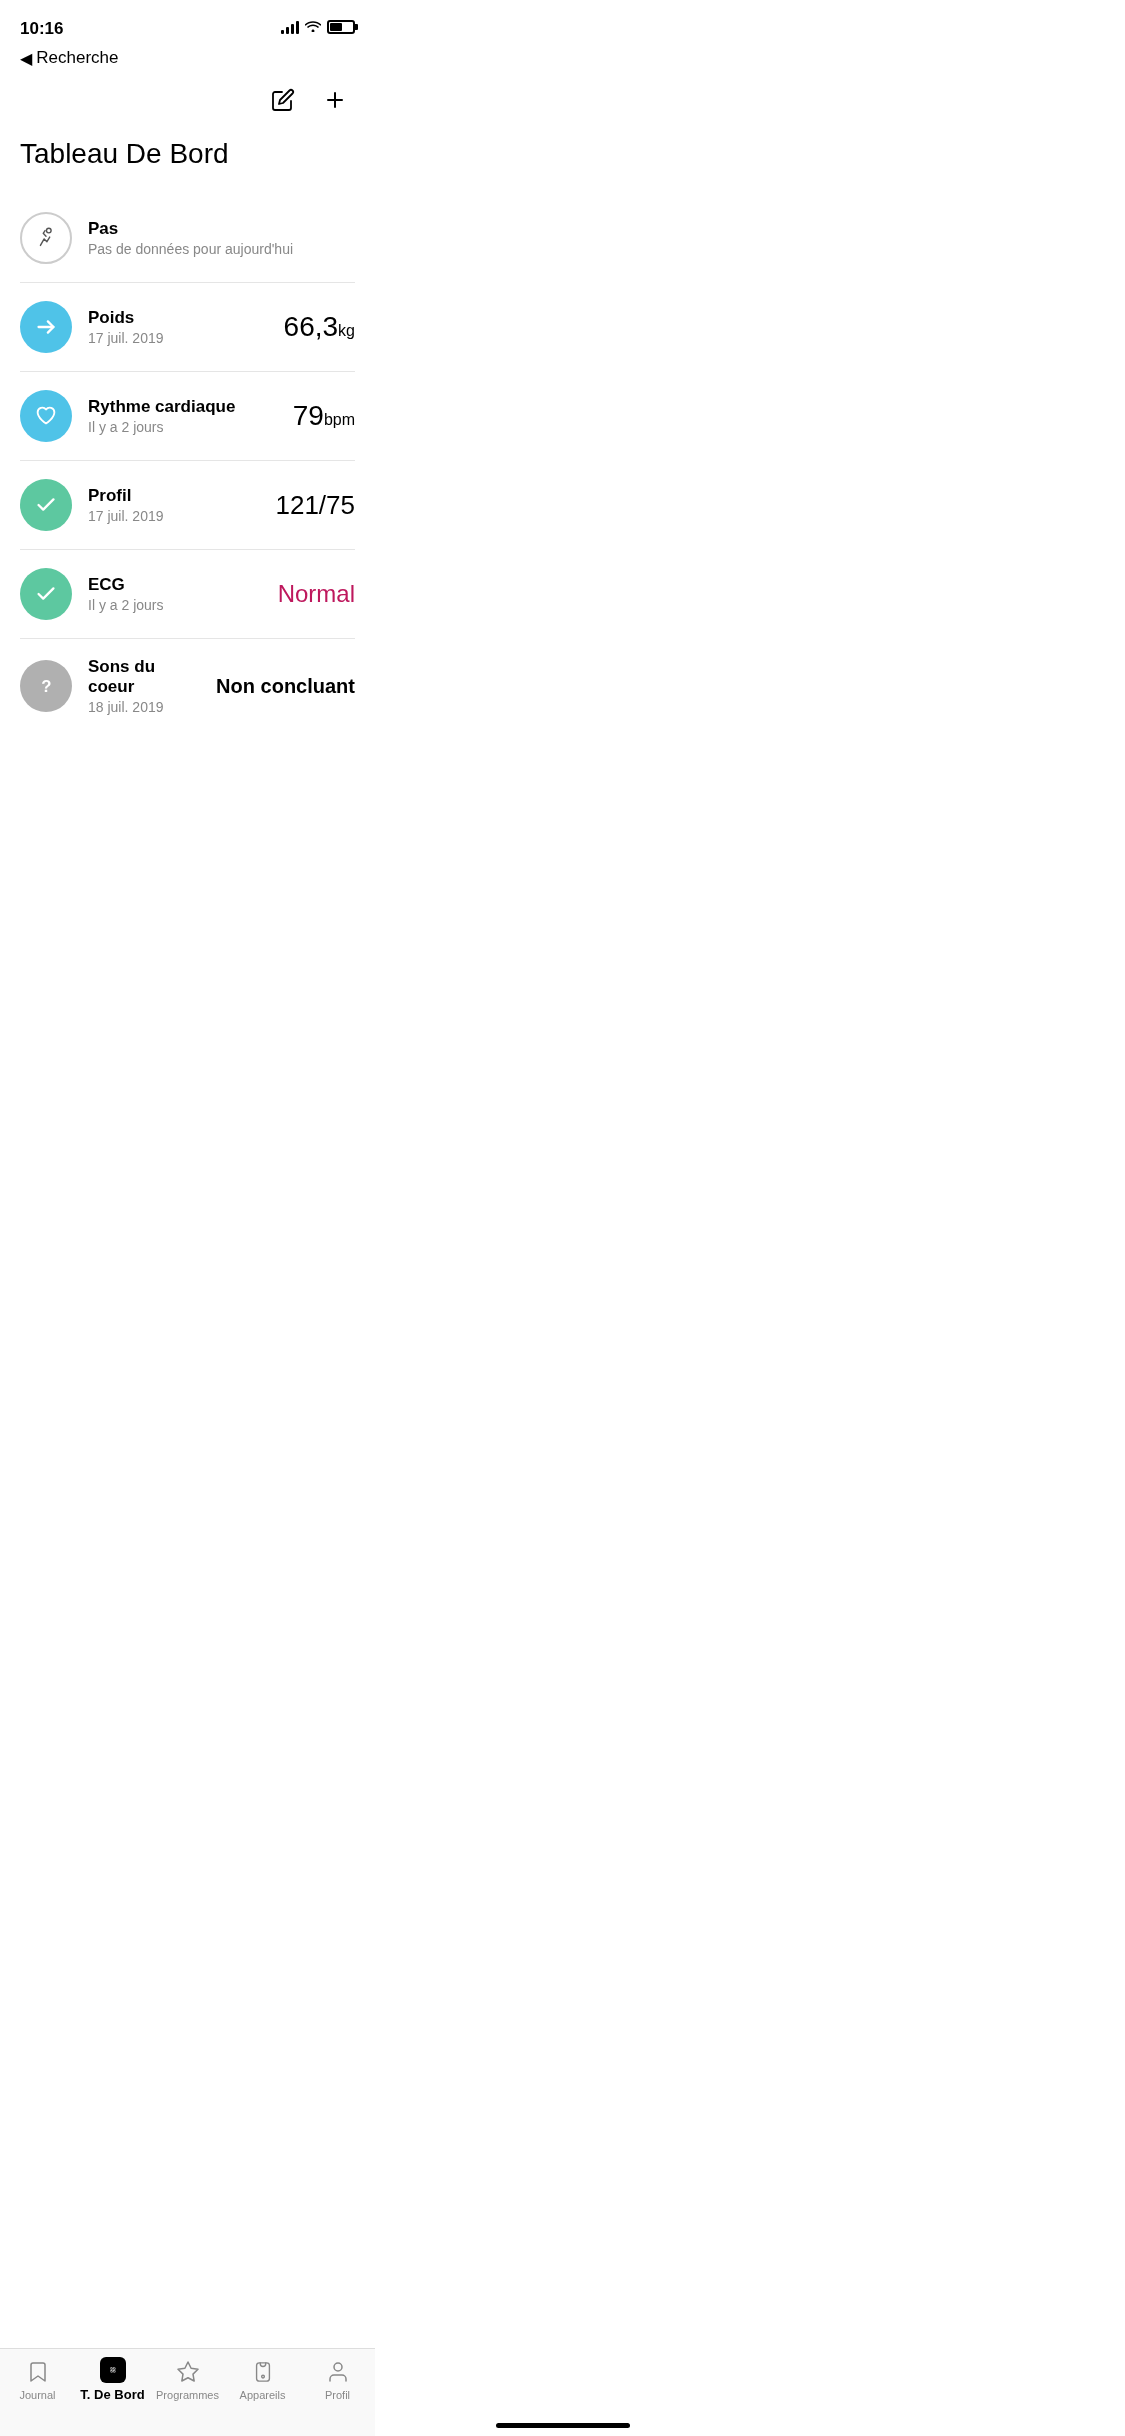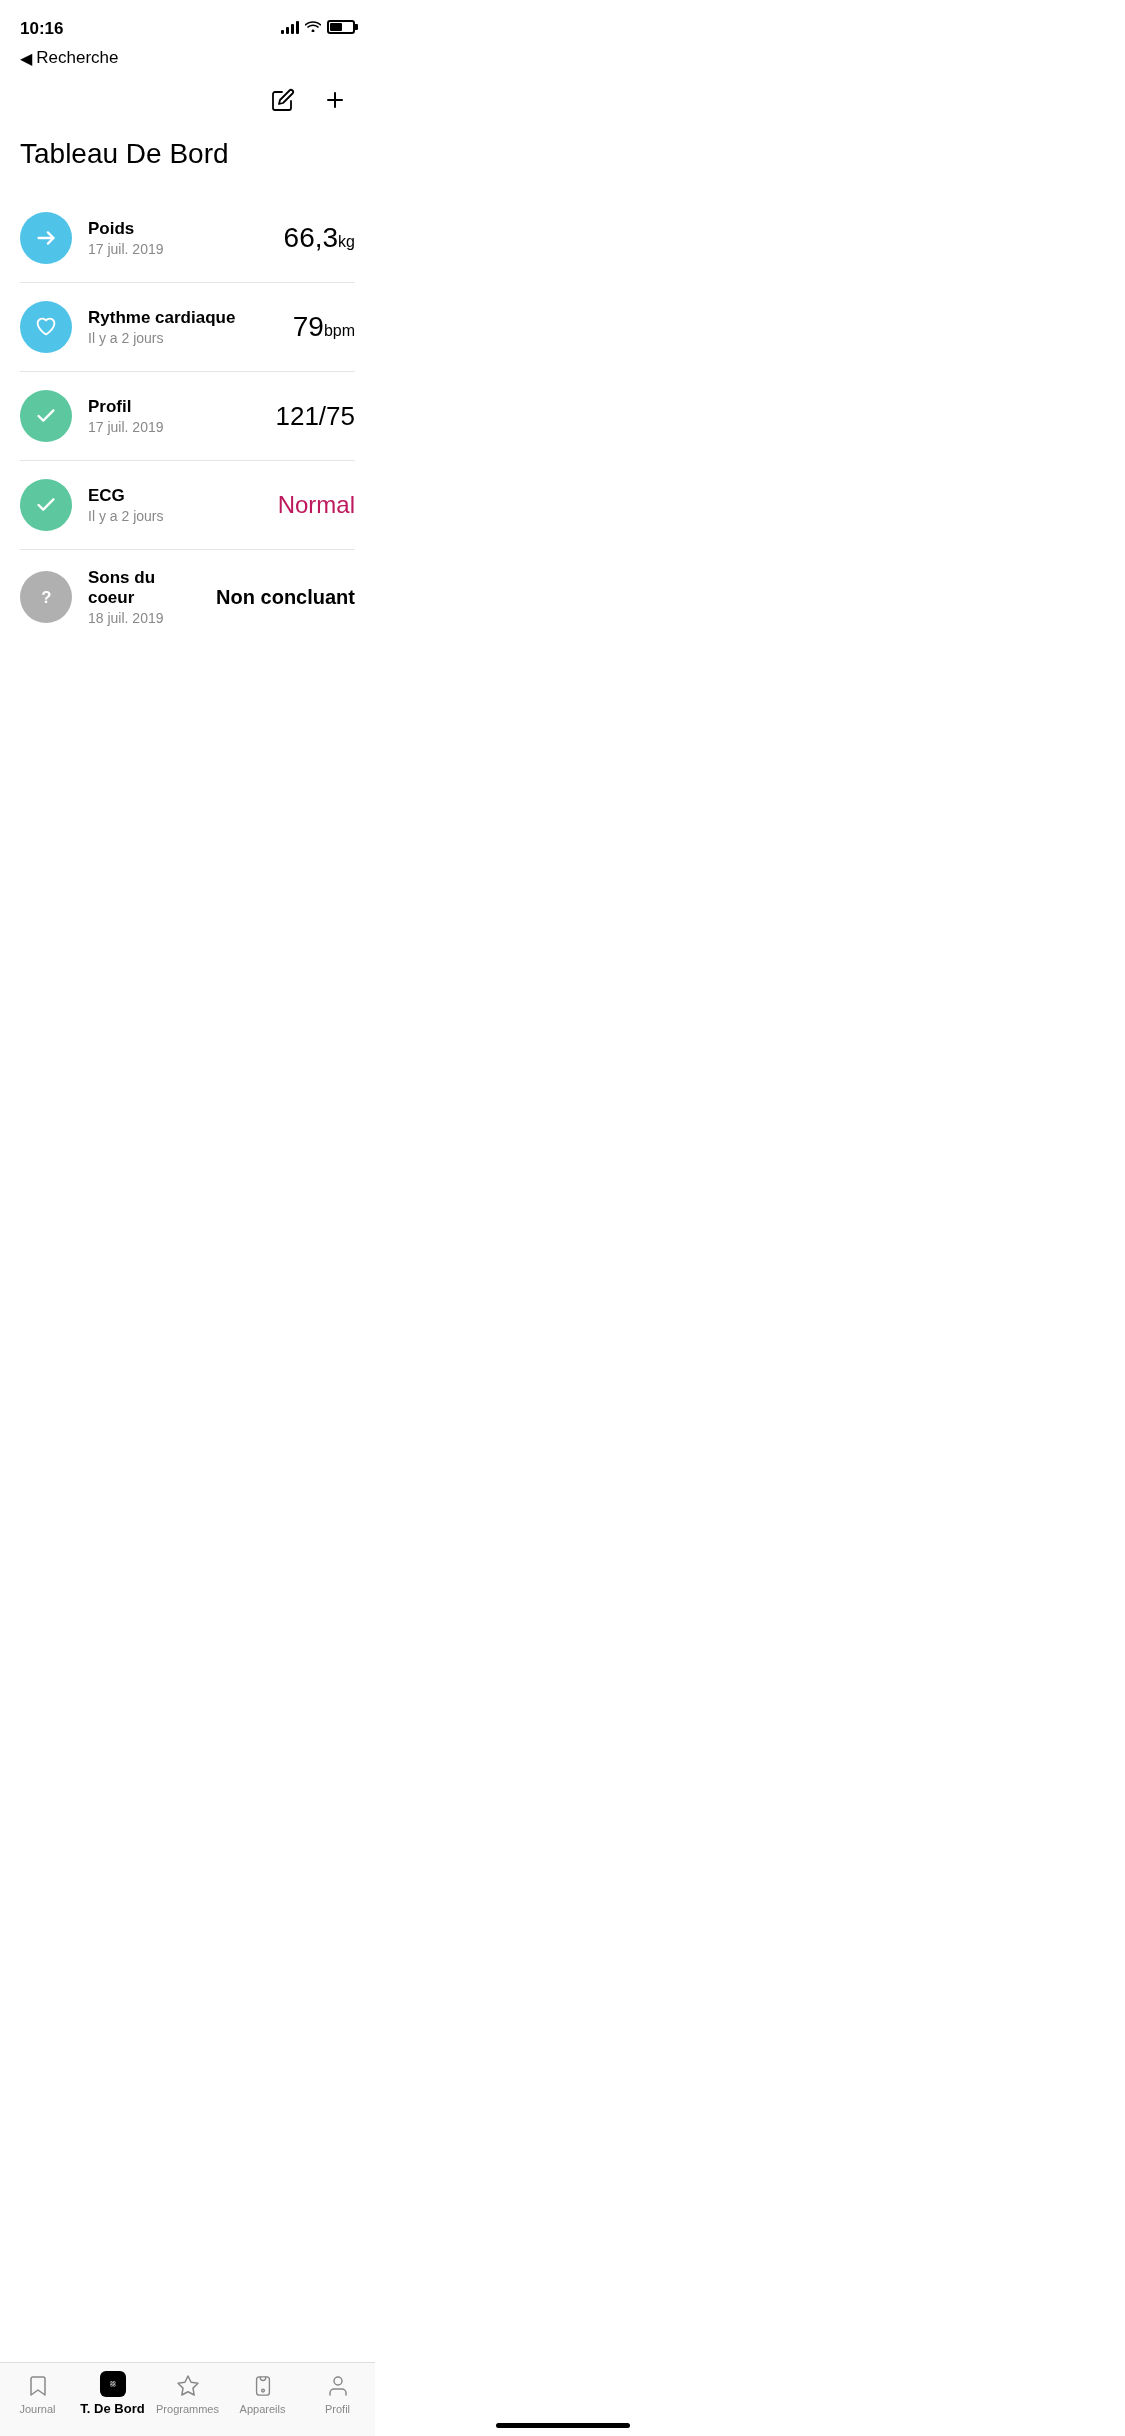--- a/index.html
+++ b/index.html
@@ -227,21 +227,21 @@
     .tab-bar {
       position: fixed;
       bottom: 0;
       left: 0;
       width: 375px;
       background: #f9f9f9;
       border-top: 1px solid #ddd;
       display: flex;
       justify-content: space-around;
       align-items: center;
-      padding: 8px 0 20px 0;
+      padding: 8px 0 34px 0;
     }
 
     .tab-item {
       display: flex;
       flex-direction: column;
       align-items: center;
       gap: 4px;
       cursor: pointer;
       flex: 1;
     }
@@ -329,20 +329,33 @@
     </svg>
   </button>
 </div>
 
 <div class="page-title">
   <h1>Tableau De Bord</h1>
 </div>
 
 <div class="health-list">
 
+  <div class="health-item">
+    <div class="item-icon icon-outline">
+      <svg viewBox="0 0 28 28" fill="none" stroke="#555" stroke-width="1.5" stroke-linecap="round" stroke-linejoin="round">
+        <circle cx="17" cy="6" r="2.5" stroke="#555" fill="none"></circle>
+        <path d="M8 22l4-7 3 3 3-5" stroke="#555" fill="none"></path>
+        <path d="M14 12l-3-3 2-3" stroke="#555" fill="none"></path>
+      </svg>
+    </div>
+    <div class="item-info">
+      <div class="item-name">Pas</div>
+      <div class="item-date">Pas de données pour aujourd'hui</div>
+    </div>
+  </div>
 
   <div class="health-item">
     <div class="item-icon icon-blue">
       <svg viewBox="0 0 28 28" fill="none" stroke="#fff" stroke-width="2.5" stroke-linecap="round" stroke-linejoin="round">
         <line x1="6" y1="14" x2="22" y2="14"></line>
         <polyline points="16,8 22,14 16,20"></polyline>
       </svg>
     </div>
     <div class="item-info">
       <div class="item-name">Poids</div>

